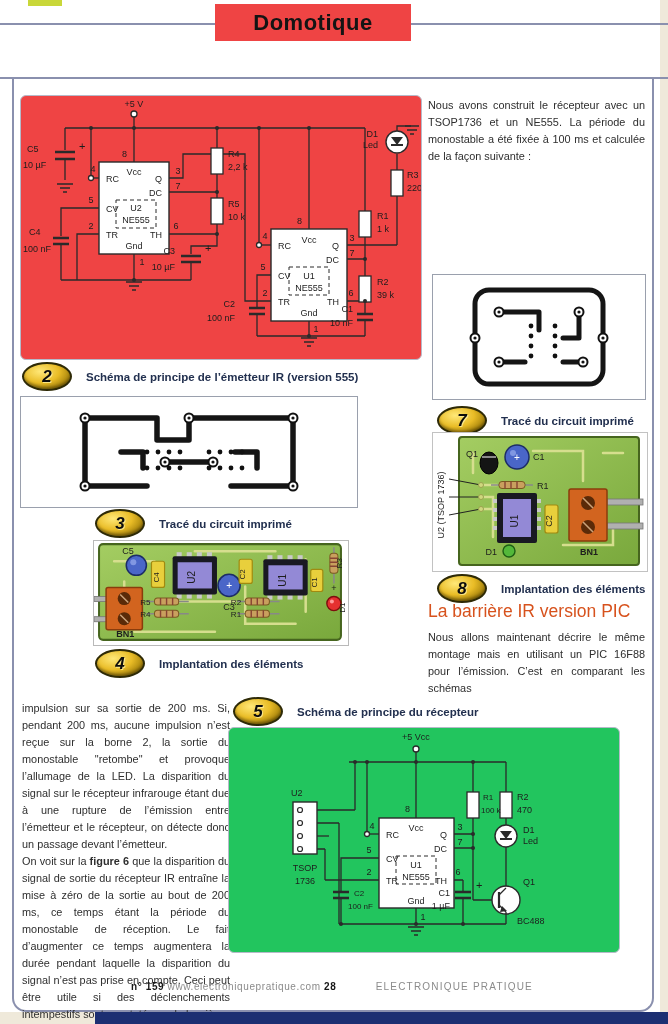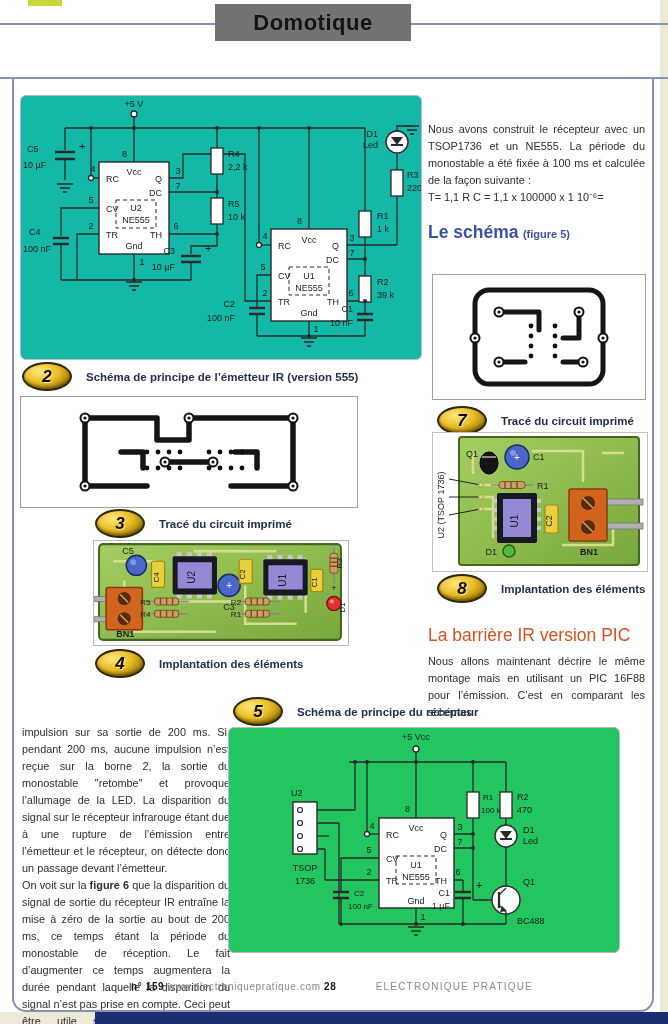--- a/index.html
+++ b/index.html
@@ -1,27 +1,27 @@
 <!DOCTYPE html>
 <html><head>
 <meta charset="utf-8">
 <style>
   html,body{margin:0;padding:0;}
   body{font-family:"Liberation Sans",sans-serif;background:#d8d2c4;}
   .stage{position:relative;width:668px;height:1024px;background:#efe9da;overflow:hidden;margin:0 auto;}
   .paper{position:absolute;left:0;top:0;width:660px;height:1012px;background:#ffffff;}
-  .abs{position:absolute;margin-top:24px;}
+  .abs{position:absolute;}
   
   .rule{position:absolute;height:2px;background:#8a90ae;}
-  .section-box{position:absolute;left:215px;top:4px;width:196px;height:37px;background:#737373;display:flex;align-items:center;justify-content:center;}
+  .section-box{position:absolute;left:215px;top:4px;width:196px;height:37px;background:#ef4444;display:flex;align-items:center;justify-content:center;}
   .section-box span{font-size:22px;font-weight:bold;color:#141414;letter-spacing:.5px;}
   .tick{position:absolute;left:28px;top:0;width:34px;height:6px;background:#c9d739;}
   .frame{position:absolute;left:12px;top:77px;width:638px;height:933px;border-left:2px solid #8a90ae;border-right:2px solid #8a90ae;border-bottom:2px solid #8a90ae;border-radius:0 0 14px 14px;}
   
-  .schem-panel{position:absolute;background:#14b8a6;border:1px solid #b6bac9;border-radius:6px;}
+  .schem-panel{position:absolute;background:#ef4444;border:1px solid #b6bac9;border-radius:6px;}
   .white-panel{position:absolute;background:#fff;border:1px solid #9aa0ad;}
   .photo-panel{position:absolute;background:#fff;}
   
   .caption{position:absolute;display:flex;align-items:center;}
   .badge{width:46px;height:25px;border-radius:50%;flex:0 0 46px;
     background:radial-gradient(ellipse at 35% 30%,#ffe878 0%,#e9bc26 45%,#9c7a08 78%,#6a5204 100%);
     border:2px solid #2e2a06;box-shadow:inset 0 -2px 3px rgba(0,0,0,.35);
     display:flex;align-items:center;justify-content:center;}
   .badge span{font-weight:bold;font-style:italic;font-size:17px;color:#0c0c0c;text-shadow:1px 1px 0 rgba(255,240,160,.8);}
   .captext{margin-left:14px;font-weight:bold;font-size:11.5px;color:#22304f;}
@@ -351,27 +351,22 @@
 
   <div class="abs body-text" style="left:22px;top:700px;width:208px;">
     <div>impulsion sur sa sortie de 200 ms. Si, pendant 200 ms, aucune impulsion n’est reçue sur la borne 2, la sortie du monostable "retombe" et provoque l’allumage de la LED. La disparition du signal sur le récepteur infrarouge étant due à une rupture de l’émission entre l’émetteur et le récepteur, on détecte donc un passage devant l’émetteur.</div>
     <div style="margin-top:0;">
       <span>On voit sur la </span><b>figure 6</b><span> que la disparition du signal de sortie du récepteur IR entraîne la mise à zéro de la sortie au bout de 200 ms, ce temps étant la période du monostable de réception. Le fait d’augmenter ce temps augmentera la durée pendant laquelle la disparition du signal n’est pas prise en compte. Ceci peut être utile si des déclenchements intempestifs sont constatés sur la barrière.</span>
     </div>
   </div>
 
   <div class="abs body-text" style="left:428px;top:97px;width:217px;">
     <div>Nous avons construit le récepteur avec un TSOP1736 et un NE555. La période du monostable a été fixée à 100 ms et calculée de la façon suivante :</div>
-    <div style="text-align:left;">T= 1,1  R  C  =  1,1  x  100000  x  1  10⁻⁶=</div>
-  </div>
-
-  <div class="abs" style="left:428px;top:198px;">
-    <span class="h-blue h-big">Le schéma</span>
-    <span class="h-blue h-ref">(figure 5)</span>
-  </div>
+  </div>
+
 
   <div class="white-panel" style="left:432px;top:274px;width:212px;height:124px;">
     <svg width="160" height="118" viewBox="0 0 160 118" style="position:absolute;left:26px;top:3px;">
       <rect x="16" y="12" width="128" height="94" rx="14" fill="none" class="trace7"></rect>
       <path class="trace7" d="M40,34 H80 V52"></path>
       <path class="trace7" d="M120,34 V60 H104"></path>
       <path class="trace7" d="M40,84 H66"></path>
       <path class="trace7" d="M104,84 H124"></path>
       <g fill="#fff" stroke="#111" stroke-width="2">
         <circle cx="40" cy="34" r="4.5"></circle>

